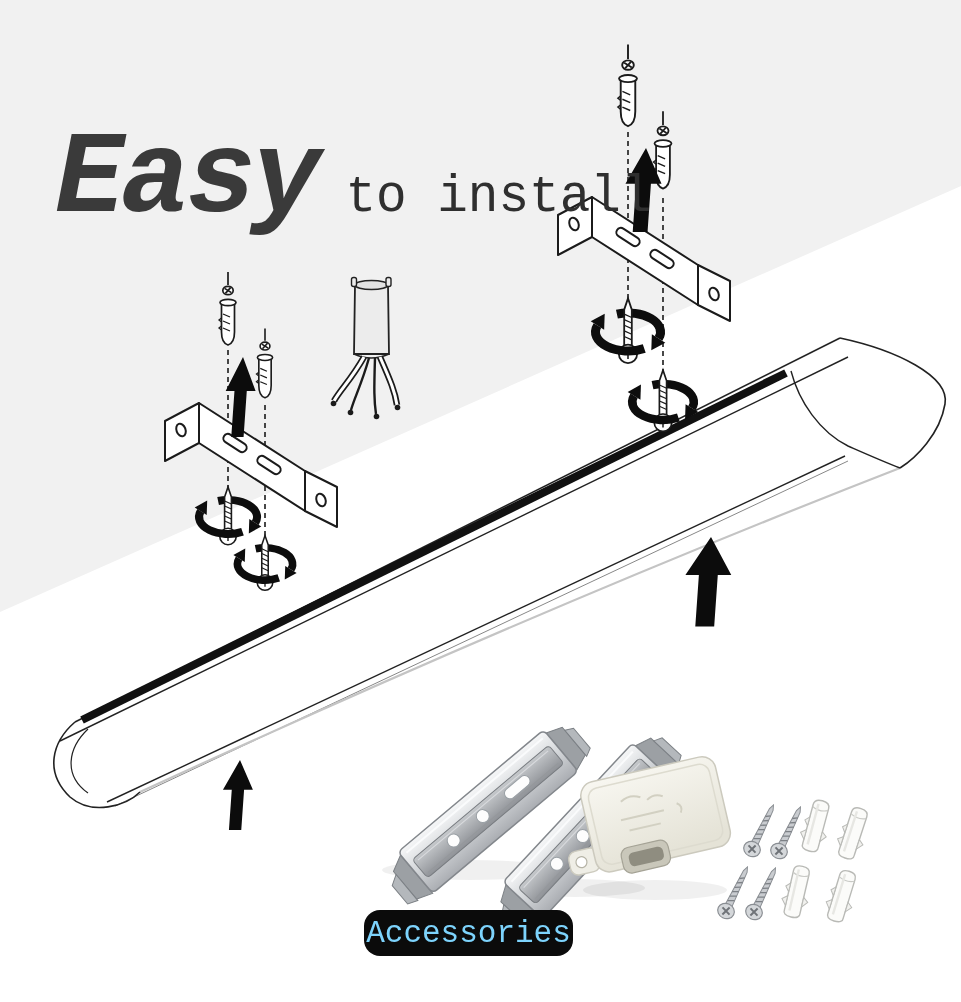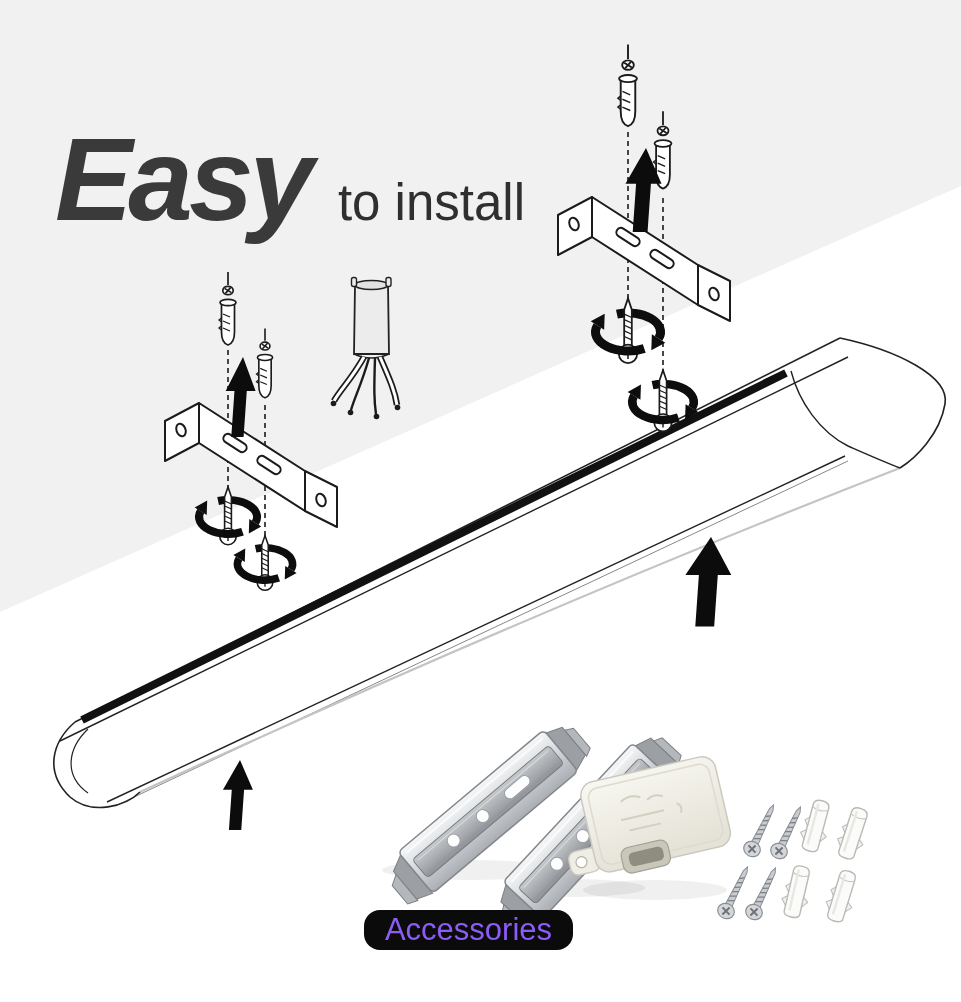--- a/index.html
+++ b/index.html
@@ -1,34 +1,34 @@
 <!DOCTYPE html>
 <html><head>
 <meta charset="utf-8">
 <style>
   html,body{margin:0;padding:0;background:#ffffff;}
   .stage{
     position:relative;width:961px;height:1002px;overflow:hidden;
-    background:#f1f1f1;font-family:Liberation Sans, sans-serif;
+    background:#f1f1f1;font-family:Liberation Mono, monospace;
   }
   .stage svg{position:absolute;left:0;top:0;}
   .title{
     position:absolute;left:55px;top:122px;display:flex;align-items:baseline;
     color:#3a3a3a;white-space:nowrap;
   }
   .title .easy{
     font-size:116px;line-height:1;font-style:italic;font-weight:700;letter-spacing:-4px;
   }
   .title .rest{
     font-size:51px;line-height:1;font-weight:400;margin-left:28px;color:#2f2f2f;letter-spacing:0;
   }
   .badge{
-    position:absolute;left:364px;top:910px;width:209px;height:40px;
+    position:absolute;left:364px;top:910px;width:209px;height:46px;
     background:#0b0b0b;border-radius:16px;display:flex;align-items:center;justify-content:center;
-    color:#8b5cf6;font-size:31px;font-weight:400;
+    color:#7dd3fc;font-size:31px;font-weight:400;
   }
 </style>
 </head>
 <body>
 
 <div class="stage">
 
   <svg width="961" height="1002" viewBox="0 0 961 1002">
     <defs>
       <linearGradient id="metal" x1="0" y1="0" x2="0" y2="1">

